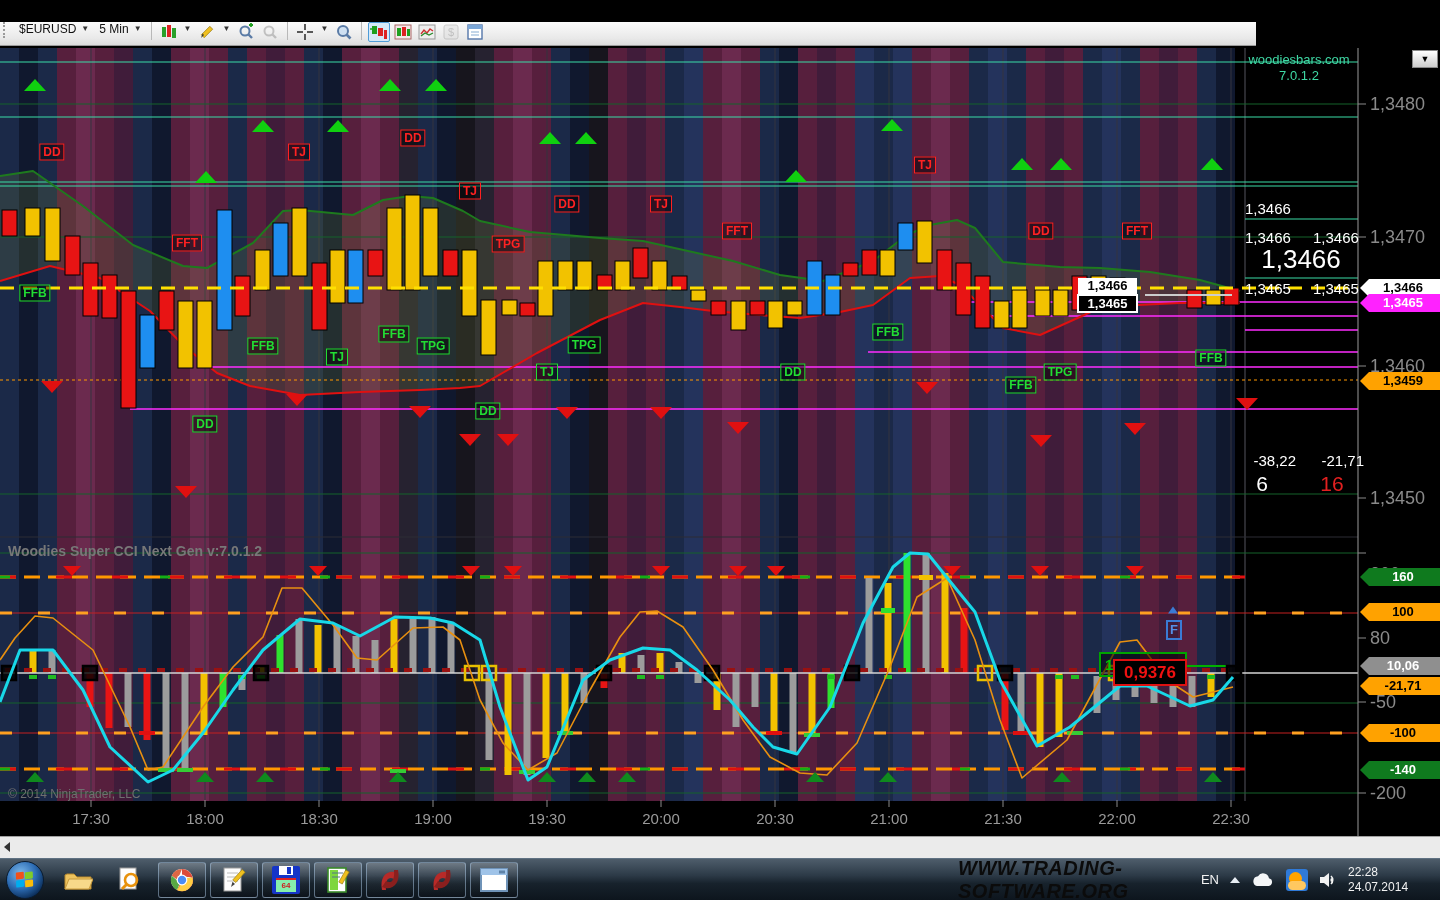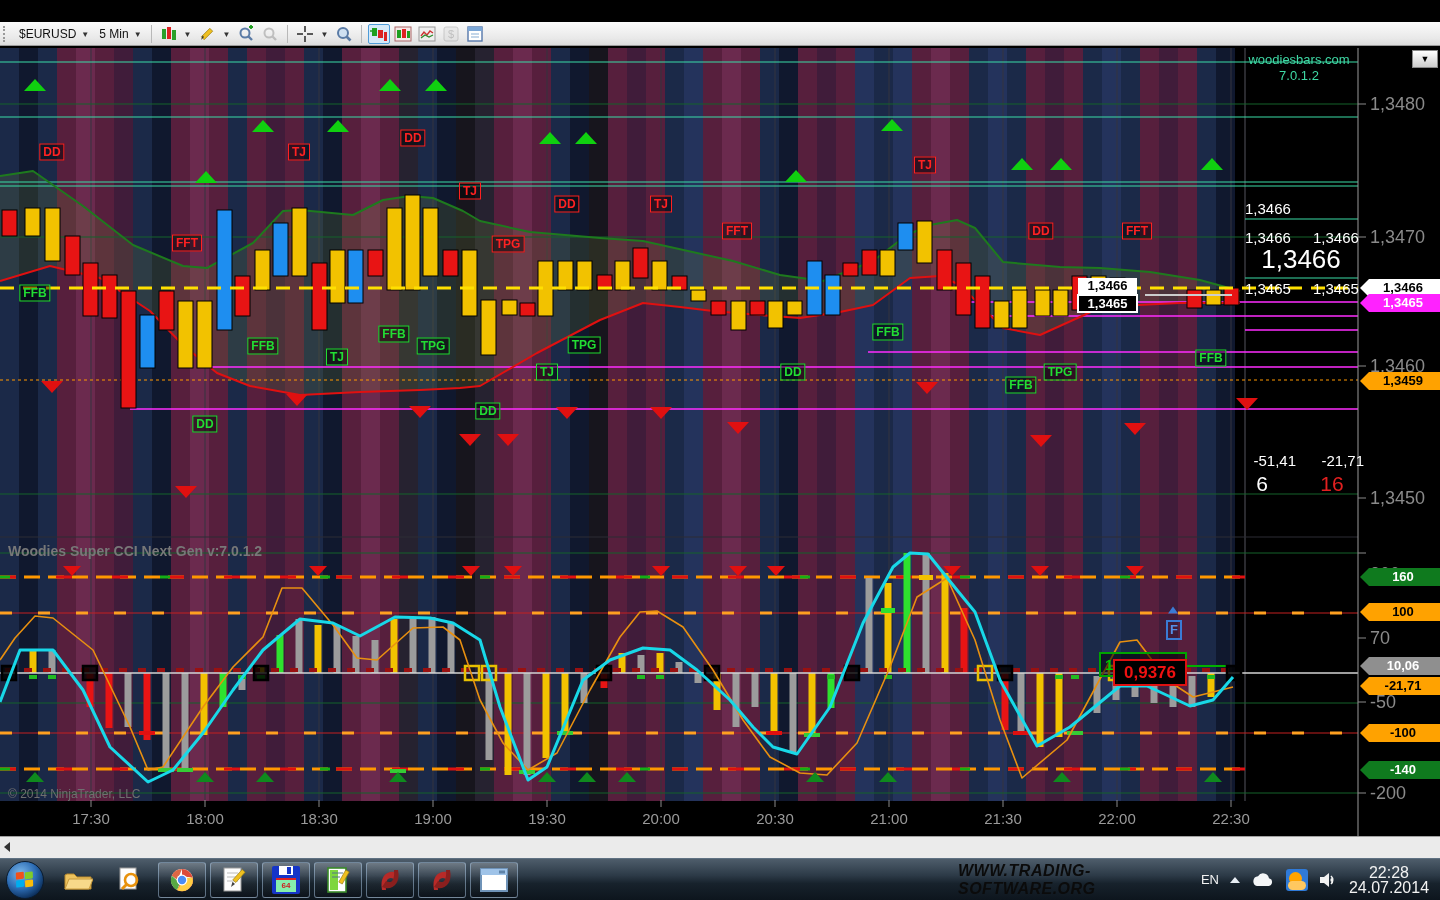--- a/index.html
+++ b/index.html
@@ -18,23 +18,23 @@
   #win-controls{position:absolute;right:4px;top:2px;display:flex;gap:2px;}
   .winbtn{width:30px;height:18px;border:1px solid #51626f;border-radius:0 0 4px 4px;
     background:linear-gradient(#f6fafd,#cfdeee 45%,#b4c9e0);display:flex;align-items:center;
     justify-content:center;font-size:12px;color:#222;}
   #btn-lock{width:22px;height:18px;margin-right:8px;background:linear-gradient(#fcfcfc,#e2e2e2);
     border:1px solid #777;font-weight:bold;font-size:12px;display:flex;align-items:center;justify-content:center;}
   #btn-close{background:linear-gradient(#f5b0a4,#e06a54 40%,#c43c28);color:#fff;font-weight:bold;}
   .min-glyph{width:10px;height:3px;background:#2a2a2a;margin-top:7px;}
   .restore-glyph{width:8px;height:7px;border:1px solid #2a2a2a;box-shadow:2px -2px 0 -0px #2a2a2a;}
   
-  #toolbar{position:absolute;left:0;top:22px;width:1440px;height:24px;z-index:50;
+  #toolbar{position:absolute;left:0;top:22px;width:1256px;height:24px;z-index:50;
     background:linear-gradient(#fbfbfb,#e9e9e9 70%,#dcdcdc);border-bottom:1px solid #9a9a9a;
-    display:flex;align-items:center;font-size:12px;color:#111;}
+    display:flex;align-items:flex-start;font-size:12px;color:#111;}
   .grip{width:4px;height:16px;margin:0 6px 0 3px;border-left:2px dotted #9a9a9a;}
   .tb-label{margin:0 2px 0 6px;}
   .dd{font-size:8px;color:#333;margin:2px 4px 0 3px;}
   .tb-sep{width:1px;height:18px;background:#b8b8b8;margin:0 5px;}
   .tb-ico{width:22px;height:20px;display:flex;align-items:center;justify-content:center;margin:0 1px;}
   .tb-ico.sel{border:1px solid #4f9cd8;background:#d6e9f8;border-radius:2px;}
   .tb-ico.grayed{opacity:.45;filter:grayscale(1);}
   
   #chart-svg{position:absolute;left:0;top:0;z-index:1;}
   #overlay{position:absolute;left:0;top:0;width:1440px;height:858px;z-index:3;pointer-events:none;}
@@ -76,31 +76,31 @@
     border-top:5px solid transparent;border-bottom:5px solid transparent;}
   
   #taskbar{position:absolute;left:0;top:858px;width:1440px;height:42px;z-index:60;
     background:linear-gradient(#4e5d6b,#2c3a47 40%,#17222c 60%,#0d151d);
     border-top:1px solid #5f7182;display:flex;align-items:center;}
   .tb-btn{width:48px;height:36px;margin:0 2px;border:1px solid rgba(170,200,230,.5);border-radius:3px;
     background:linear-gradient(rgba(255,255,255,.22),rgba(255,255,255,.05) 45%,rgba(0,0,0,.18));
     display:flex;align-items:center;justify-content:center;}
   .tb-plain{border-color:transparent;background:none;}
   #brand{position:absolute;left:958px;top:0;height:100%;width:215px;display:flex;align-items:center;
-    justify-content:center;font-size:16px;font-weight:bold;font-style:italic;color:#0b0b0b;letter-spacing:.5px;}
+    justify-content:center;font-size:20px;font-weight:bold;font-style:italic;color:#0b0b0b;letter-spacing:.5px;}
   #tray{position:absolute;right:0;top:0;height:100%;display:flex;align-items:center;gap:11px;padding-right:10px;}
   #lang{color:#f2f2f2;font-size:13px;}
   #tray-arrow{width:0;height:0;border-bottom:6px solid #e8eef4;border-left:5px solid transparent;
     border-right:5px solid transparent;}
   #weather{width:22px;height:22px;background:#2f7ad8;border-radius:3px;position:relative;overflow:hidden;}
   #weather:before{content:"";position:absolute;left:3px;top:3px;width:13px;height:13px;border-radius:50%;
     background:#ffa400;}
   #weather:after{content:"";position:absolute;left:2px;top:12px;width:18px;height:9px;border-radius:5px;
     background:#ffc860;}
-  #clock{color:#f2f2f2;font-size:16px;text-align:center;line-height:15px;width:82px;}
+  #clock{color:#f2f2f2;font-size:12px;line-height:15px;width:82px;}
   .orb{width:38px;height:38px;margin:0 8px 0 6px;border-radius:50%;
     background:radial-gradient(circle at 38% 32%,#7db9ea,#2d6db5 45%,#0b2d58 78%,#071a33);
     border:1px solid #0a1c30;display:flex;align-items:center;justify-content:center;}
   .flag{position:relative;width:18px;height:16px;transform:rotate(-2deg);}
   .flag span{position:absolute;width:8px;height:7px;border-radius:1px;}
   .flag .f1{left:0;top:0;background:#f1511b;transform:skewY(-6deg);}
   .flag .f2{left:9px;top:0;background:#80cc28;transform:skewY(-6deg);}
   .flag .f3{left:0;top:8px;background:#00adef;transform:skewY(-6deg);}
   .flag .f4{left:9px;top:8px;background:#fbbc09;transform:skewY(-6deg);}
 </style>
@@ -517,21 +517,21 @@
     </svg>
   <div id="overlay">
     <div id="watermark1" style="top:52px">woodiesbars.com</div>
     <div id="watermark2" style="top:68px">7.0.1.2</div>
     <div class="pricerow" style="left:1245px;top:200px;width:60px">1,3466</div>
     <div class="pricerow" style="left:1245px;top:229px;width:60px">1,3466</div>
     <div class="pricerow" style="left:1313px;top:229px;width:60px">1,3466</div>
     <div id="bigprice">1,3466</div>
     <div class="pricerow" style="left:1245px;top:280px;width:60px">1,3465</div>
     <div class="pricerow" style="left:1313px;top:280px;width:60px">1,3465</div>
-    <div class="stat" style="left:1238px;top:452px">-51,41</div>
+    <div class="stat" style="left:1238px;top:452px">-38,22</div>
     <div class="stat" style="left:1306px;top:452px">-21,71</div>
     <div class="statbig" style="left:1242px;top:472px">6</div>
     <div class="statbig" style="left:1312px;top:472px;color:#e22020">16</div>
     <div id="infobox1">1,3466</div>
     <div id="infobox2">1,3465</div>
     <div id="cci-title">Woodies Super CCI Next Gen v:7.0.1.2</div>
     <div id="copyright">© 2014 NinjaTrader, LLC</div>
     <div id="cci-green-box">1</div>
     <div id="cci-red-box">0,9376</div>
     <div id="f-box">F</div>
@@ -559,21 +559,21 @@
       <div class="sig g" style="left: 793px; top: 372px;">DD</div>
       <div class="sig g" style="left: 888px; top: 332px;">FFB</div>
       <div class="sig g" style="left: 1021px; top: 385px;">FFB</div>
       <div class="sig g" style="left: 1060px; top: 372px;">TPG</div>
       <div class="sig g" style="left: 1211px; top: 358px;">FFB</div>
       <div class="axlbl" style="top: 104px;">1,3480</div>
       <div class="axlbl" style="top: 237px;">1,3470</div>
       <div class="axlbl" style="top: 366px;">1,3460</div>
       <div class="axlbl" style="top: 498px;">1,3450</div>
       <div class="axlbl" style="top: 574px;">200</div>
-      <div class="axlbl" style="top: 638px;">70</div>
+      <div class="axlbl" style="top: 638px;">80</div>
       <div class="axlbl" style="top: 702px;">-50</div>
       <div class="axlbl" style="top: 793px;">-200</div>
       <div class="tag" style="top: 288px; background: rgb(255, 255, 255); color: rgb(0, 0, 0);">1,3466</div>
       <div class="tag" style="top: 303px; background: rgb(255, 34, 255); color: rgb(255, 255, 255);">1,3465</div>
       <div class="tag" style="top: 381px; background: rgb(255, 162, 0); color: rgb(0, 0, 0);">1,3459</div>
       <div class="tag" style="top: 577px; background: rgb(15, 122, 30); color: rgb(255, 255, 255);">160</div>
       <div class="tag" style="top: 612px; background: rgb(255, 162, 0); color: rgb(0, 0, 0);">100</div>
       <div class="tag" style="top: 666px; background: rgb(143, 143, 143); color: rgb(255, 255, 255);">10,06</div>
       <div class="tag" style="top: 686px; background: rgb(255, 162, 0); color: rgb(0, 0, 0);">-21,71</div>
       <div class="tag" style="top: 733px; background: rgb(255, 162, 0); color: rgb(0, 0, 0);">-100</div>

